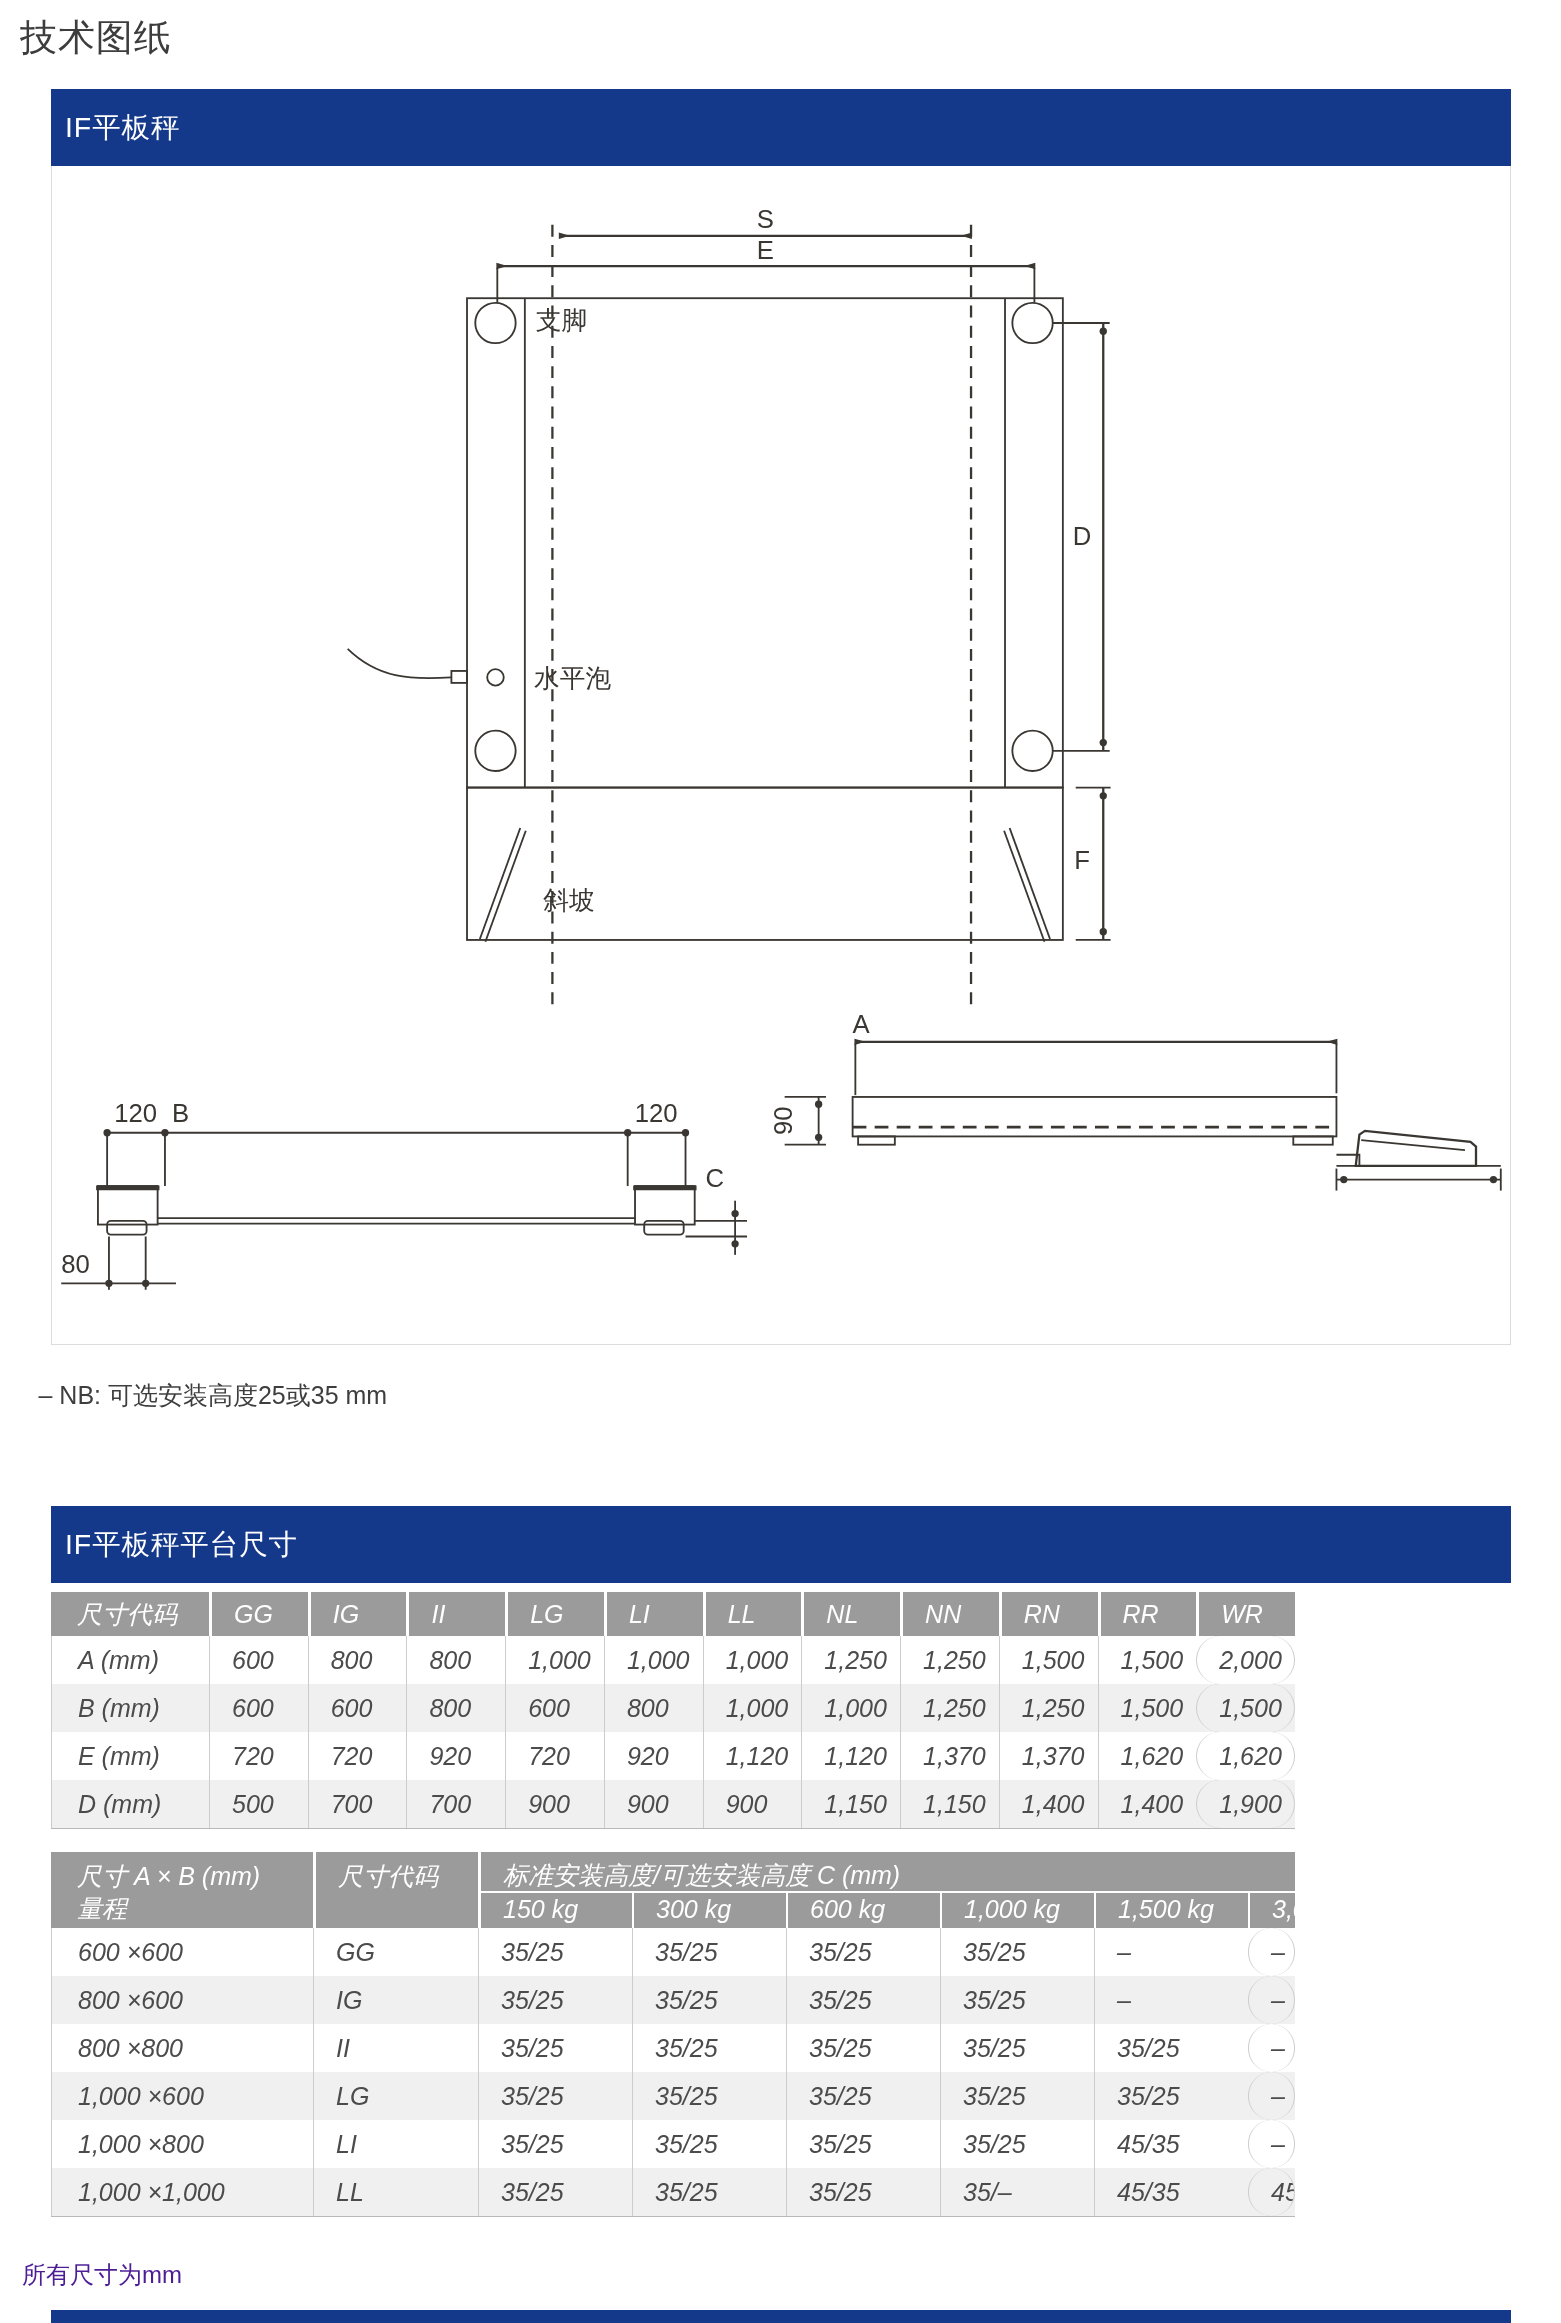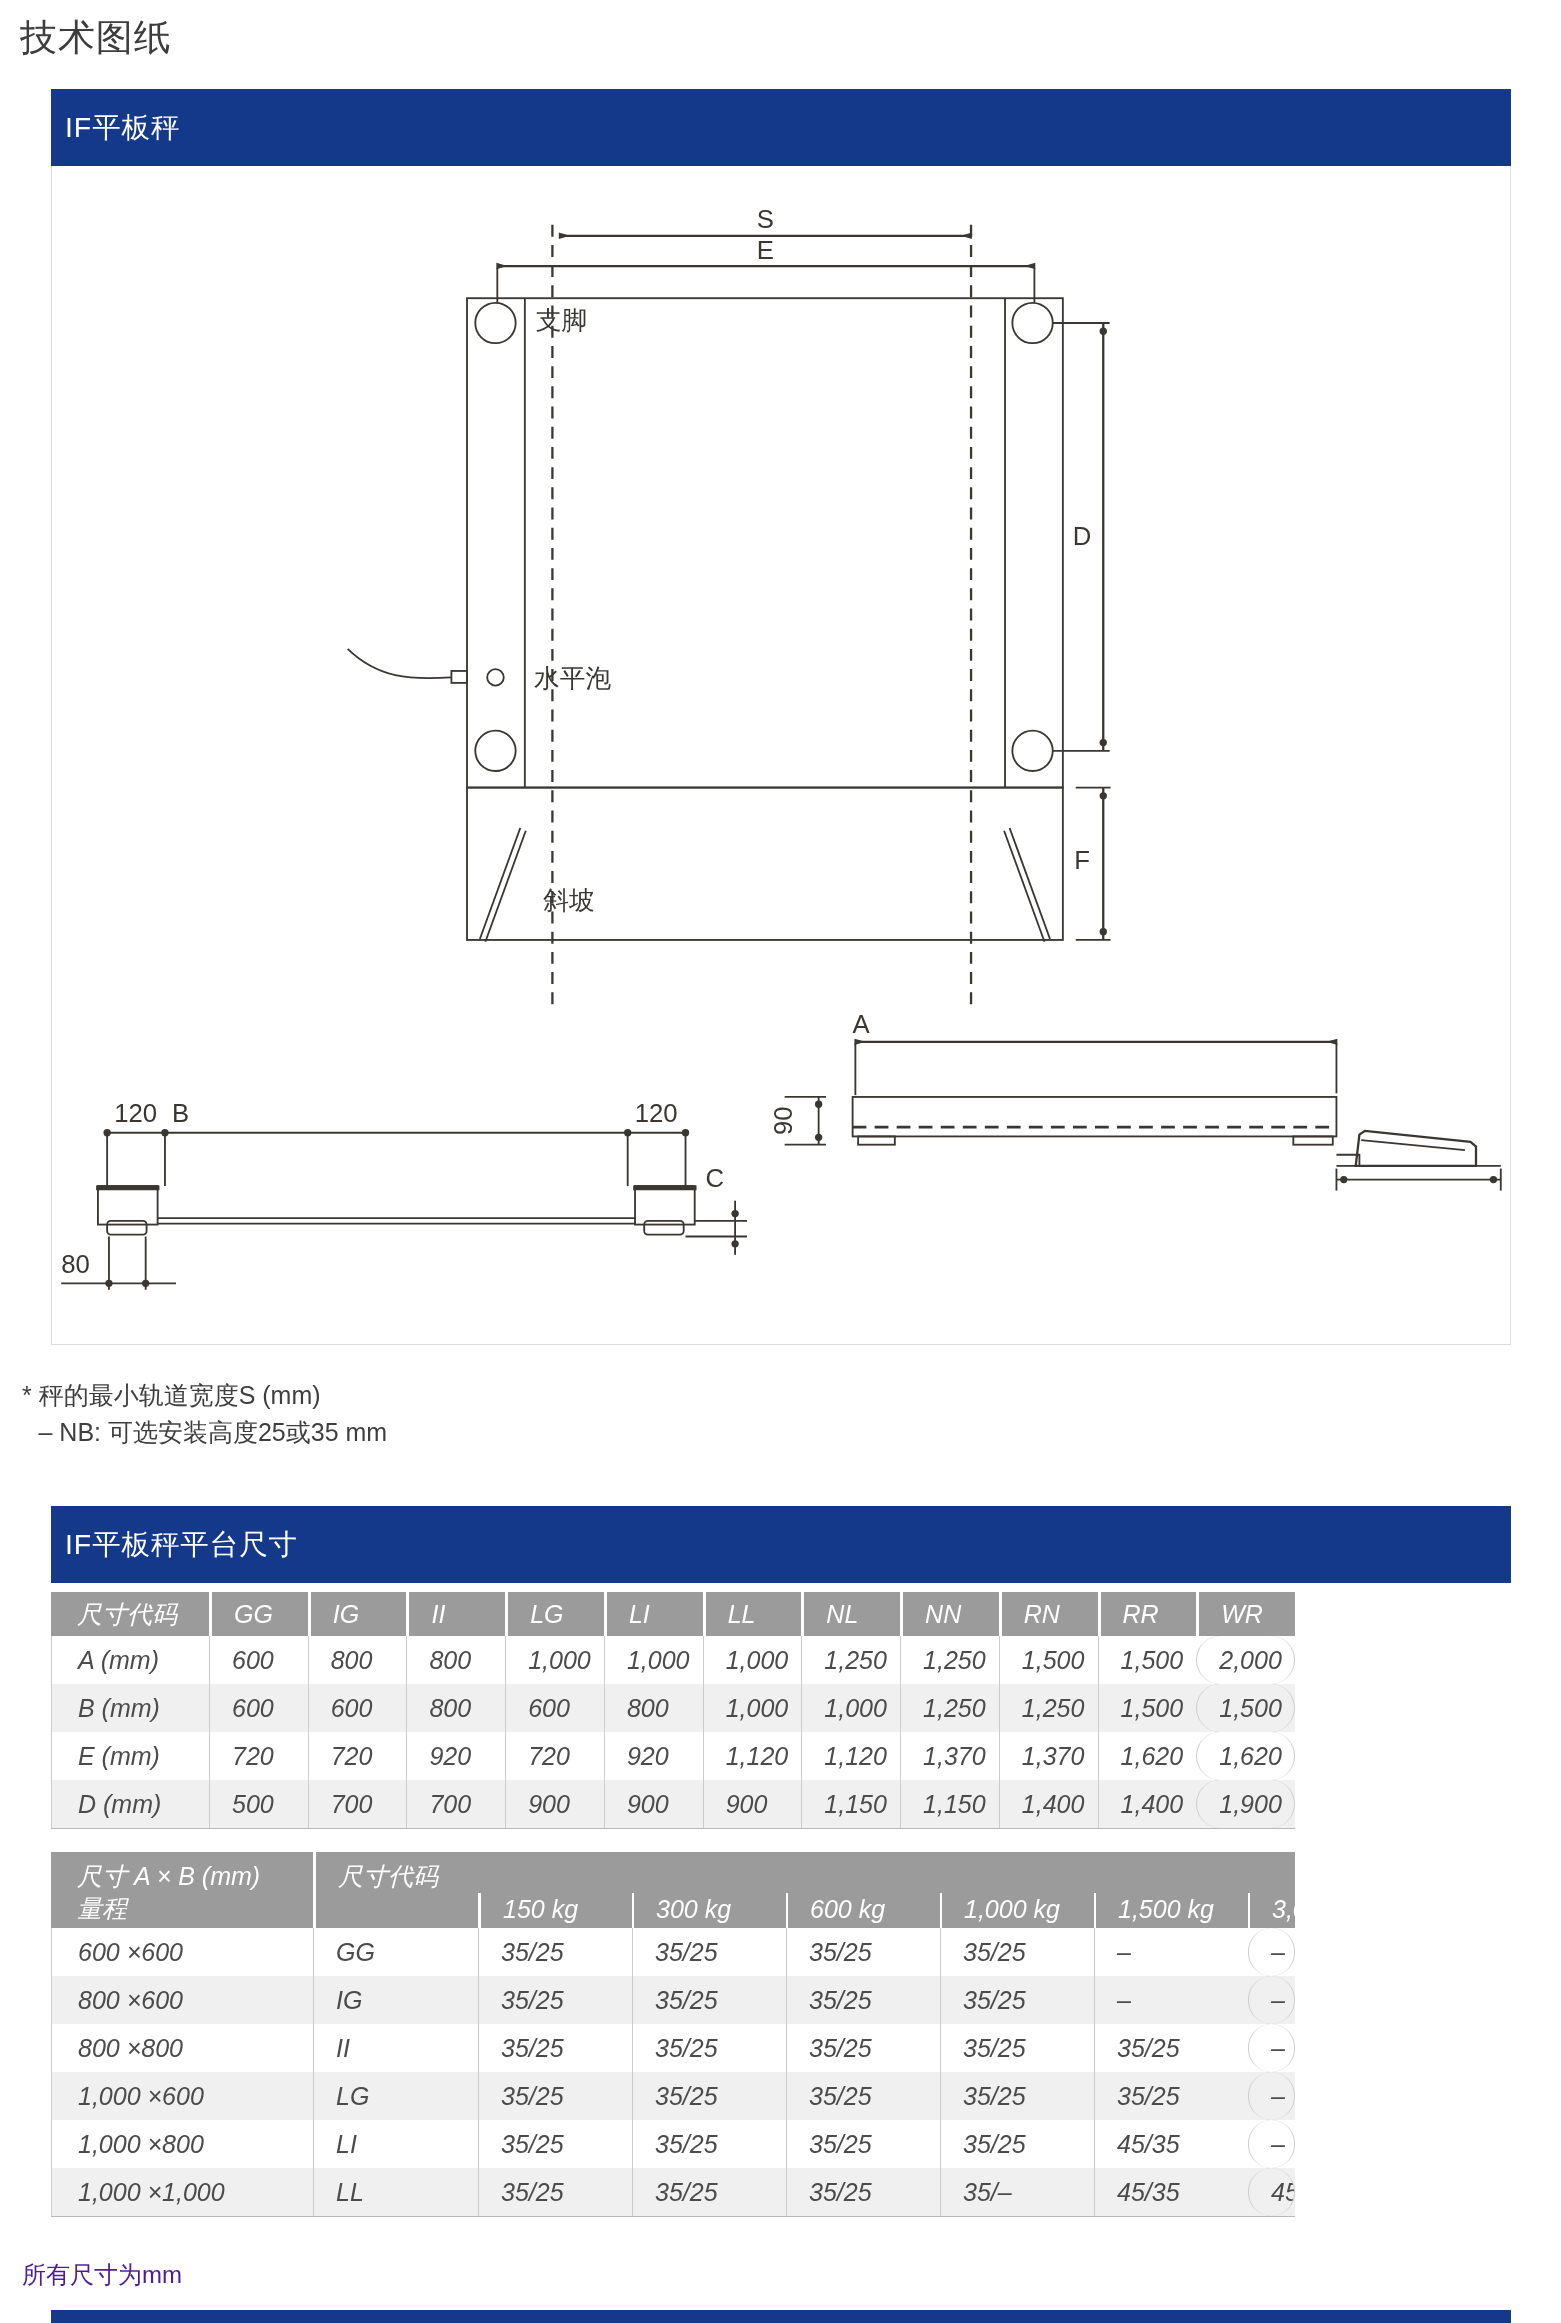--- a/index.html
+++ b/index.html
@@ -194,21 +194,20 @@
         <text x="658" y="1041">120</text>
         <text x="10" y="1206" text-anchor="start">80</text>
         <text x="722" y="1112">C</text>
         <text x="872" y="944" text-anchor="start">A</text>
         <text x="806" y="1040" transform="rotate(-90 806 1040)">90</text>
       </g>
     </svg>
   </div>
 
   <div class="footnotes">
-    <div>* 秤的最小轨道宽度S (mm)</div>
     <div class="fn-ind">– NB: 可选安装高度25或35 mm</div>
   </div>
 
   <div class="bar bar2">
     <span>IF平板秤平台尺寸</span>
   </div>
 
   <div class="tbl tbl1">
     <div class="thead t1head t1g">
       <div class="hcell first">尺寸代码</div>
@@ -282,20 +281,21 @@
           <div class="tcell">1,900</div>
         </div>
       </div>
   </div>
 
   <div class="tbl tbl2">
     <div class="thead t2head t2g">
       <div class="hc hc-size">尺寸 A × B (mm)</div>
       <div class="hc hc-cap">量程</div>
       <div class="hc hc-code">尺寸代码</div>
+      <div class="hc hc-heights">标准安装高度/可选安装高度 C (mm)</div>
       <div class="hc hc-kg kg0">150 kg</div>
       <div class="hc hc-kg">300 kg</div>
       <div class="hc hc-kg">600 kg</div>
       <div class="hc hc-kg">1,000 kg</div>
       <div class="hc hc-kg">1,500 kg</div>
       <div class="hc hc-kg">3,000 kg</div>
     </div>
     <div class="tbody">
         <div class="trow t2g">
           <div class="tcell first">600 ×600</div>

